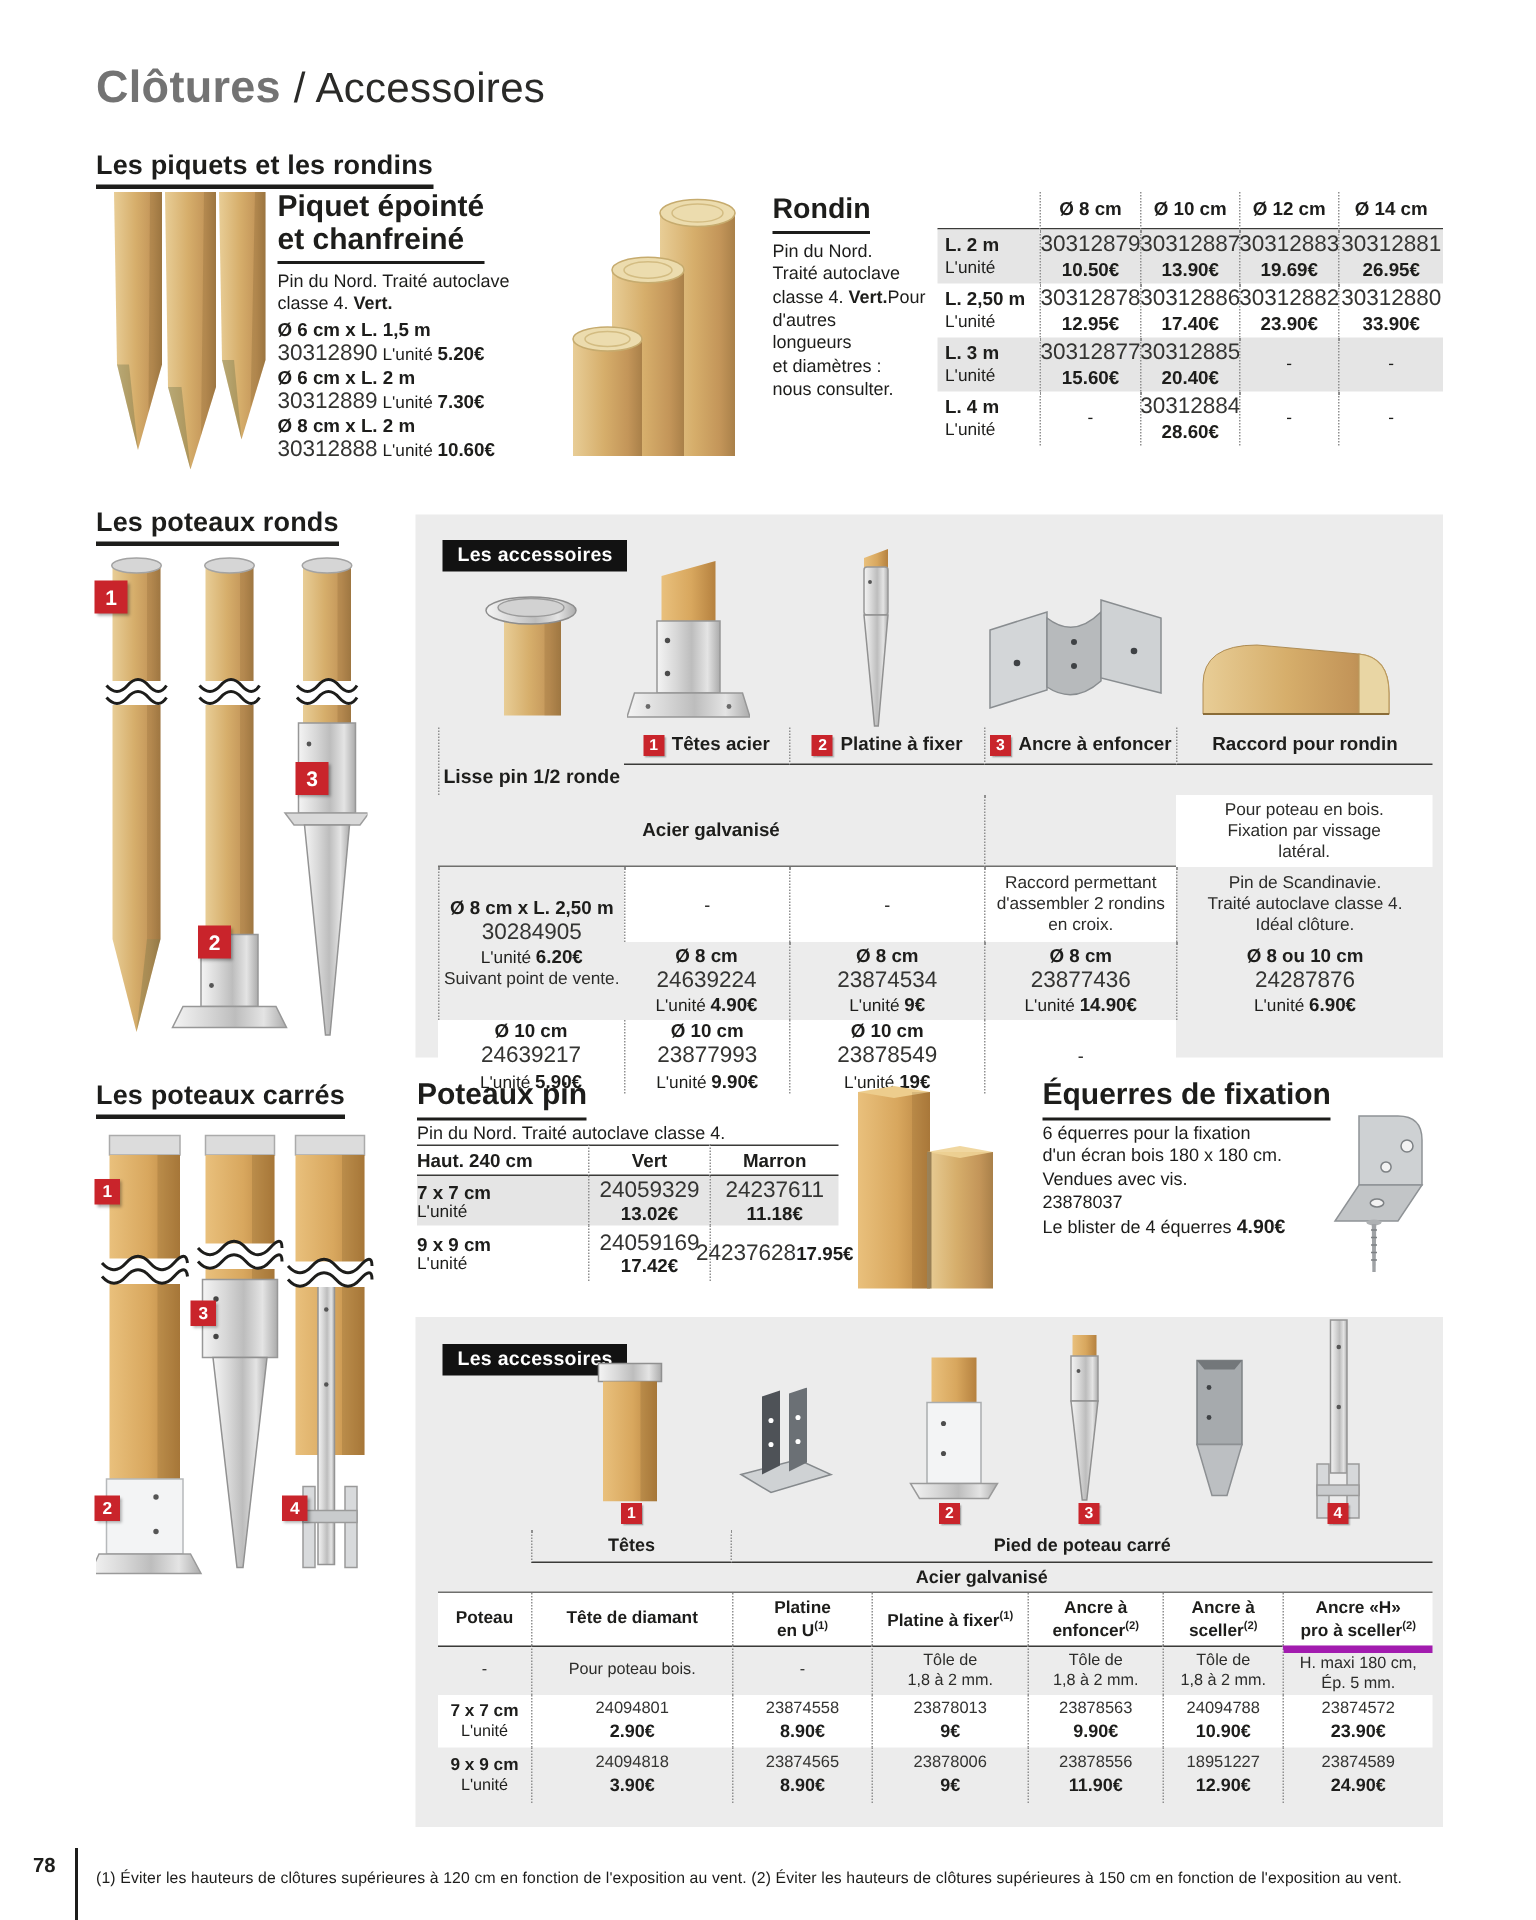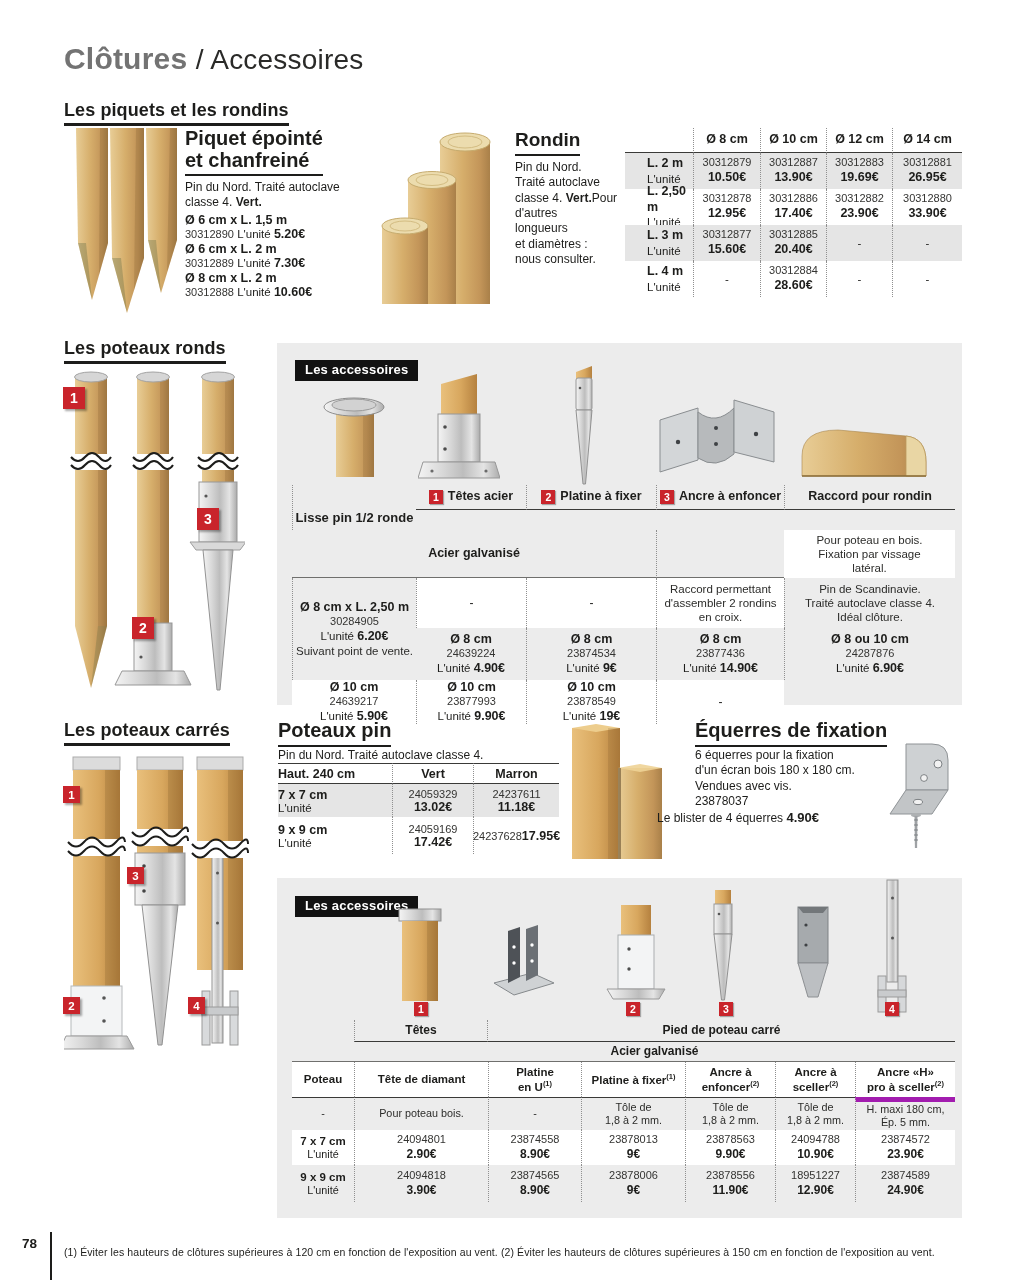--- a/index.html
+++ b/index.html
@@ -27,25 +27,25 @@
   .fig-badge.sm{width:17px;height:17px;font-size:11.5px}
   .p2-badge{position:absolute;width:14px;height:14px;font-size:10.5px;box-shadow:1px 1px 1px rgba(0,0,0,.3)}
   .hd-badge{width:14px;height:14px;font-size:10.5px;flex:none;box-shadow:1px 1px 1px rgba(0,0,0,.3)}
 
   .panel{position:absolute;background:#ececec}
   .panel-label{position:absolute;background:#121212;color:#fff;font-weight:700;font-size:13px;padding:2px 10px 4px;letter-spacing:.2px}
 
   
   .rtable{position:absolute;left:625px;top:128px;display:grid;grid-template-columns:68px 67px 66px 66px 70px;grid-template-rows:25px repeat(4,36px)}
   .rtable .cell{display:flex;flex-direction:column;align-items:center;justify-content:center;font-size:11.5px;line-height:1.25;text-align:center}
-  .rtable .lab{align-items:flex-start;padding-left:22px;text-align:left}
+  .rtable .lab{align-items:flex-start;padding-left:5px;text-align:left}
   .rtable .hd{font-weight:800;font-size:12.5px;border-bottom:1px solid #3a3a38;justify-content:center}
   .sh{background:#e5e5e5}
   .dl{border-left:1px dotted #8f8f8f}
-  .ref{font-size:11px;color:#343432}
+  .ref{font-size:15px;color:#343432}
   .pr{font-weight:800;font-size:12.5px}
   .u{font-size:11.5px}
   .dash{font-size:12px}
 
   
   .t1{position:absolute;left:292px;top:485px;display:grid;grid-template-columns:124px 110px 130px 128px 171px;grid-template-rows:25px 20px 48px 50px 52px;font-size:11.5px}
   .t2{position:absolute;left:292px;top:1020px;display:grid;grid-template-columns:62px 134px 93px 104px 90px 80px 100px;grid-template-rows:22px 20px 35px 33px 35px 37px;font-size:11px}
   .t1 .cell,.t2 .cell{display:flex;flex-direction:column;align-items:center;justify-content:center;text-align:center;line-height:1.22}
   .t1 .hd1,.t2 .hd1{flex-direction:row;gap:5px;font-weight:800;font-size:12.5px;border-bottom:1px solid #3a3a38}
   .bb{border-bottom:1px solid #3a3a38}
@@ -483,21 +483,21 @@
     <polygon points="52,46 74,42 96,46 74,50" fill="#eed396" fill-opacity=".9"></polygon>
     <rect x="52" y="46" width="3" height="91" fill="rgba(60,40,15,.45)"></rect>
   </svg>
 </div>
 
 <div class="abs prod-h" style="left:695px;top:720px">Équerres de fixation</div>
 <div class="abs desc pre" style="left:695px;top:748px;width:185px">6 équerres pour la fixation
 d'un écran bois 180 x 180 cm.
 Vendues avec vis.
 23878037</div>
-<div class="abs desc" style="left:657px;top:810px;width:220px"><span>Le blister de 4 équerres </span><span class="price" style="font-size:13px">4.90€</span></div>
+<div class="abs desc" style="left:695px;top:810px;width:220px"><span>Le blister de 4 équerres </span><span class="price" style="font-size:13px">4.90€</span></div>
 
 <div class="abs" style="left:878px;top:740px">
   <svg width="78" height="116" viewBox="0 0 78 116">
     <path d="M28,4 H54 Q70,4 70,20 V50 H28 Z" fill="#ced1d3" stroke="#8f9396"></path>
     <polygon points="28,50 70,50 54,74 12,74" fill="#c2c5c7" stroke="#8f9396"></polygon>
     <circle cx="60" cy="24" r="4" fill="#f2f2f2" stroke="#7d8184"></circle>
     <circle cx="46" cy="38" r="3.4" fill="#f2f2f2" stroke="#7d8184"></circle>
     <ellipse cx="40" cy="62" rx="4.5" ry="2.6" fill="#f2f2f2" stroke="#7d8184"></ellipse>
     <ellipse cx="38" cy="75" rx="5" ry="2" fill="#aeb1b3"></ellipse>
     <path d="M36.5,76 h3 l-.4,32 h-2.2 Z" fill="#9fa2a5"></path>

